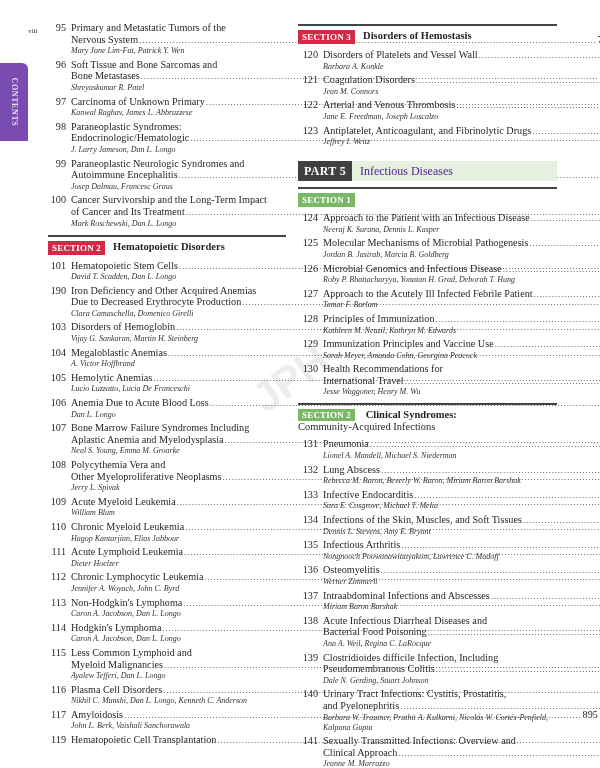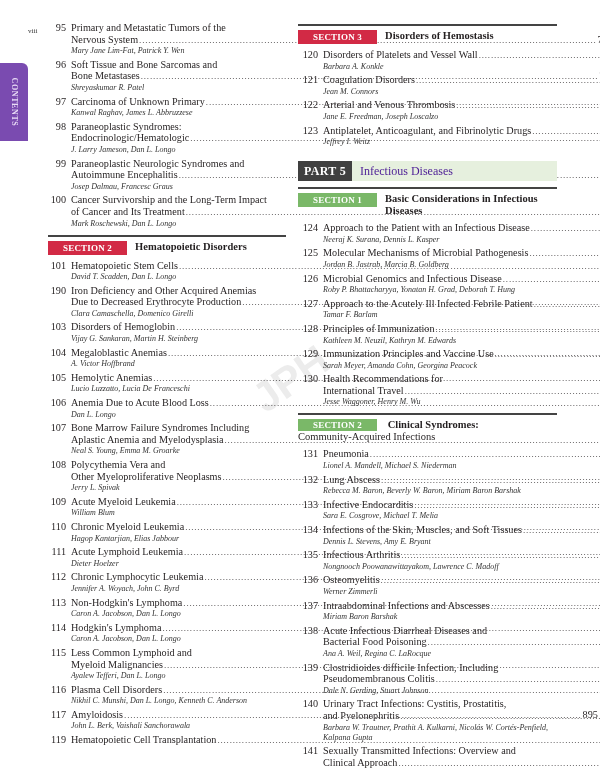--- a/index.html
+++ b/index.html
@@ -35,21 +35,21 @@
   .entry .tline .pg { white-space: nowrap; text-align: center; }
   .entry .authors { font-style: italic; font-size: 8px; line-height: 10px; padding-left: 23px; color: #333; }
   .col-right .entry .num { width: 20px; }
   .col-right .entry .authors { padding-left: 25px; }
 
   .section-head {
     border-top: 2px solid #444; padding-top: 4px; margin: 6px 0 5px 0;
     display: flex; align-items: flex-start; font-size: 10.5px; font-weight: bold; line-height: 12px;
   }
   .sec-label {
-    color: #fff; font-size: 9px; padding: 1px 15px; margin-right: 8px; font-weight: bold; letter-spacing: 0.2px; white-space: nowrap;
+    color: #fff; font-size: 9px; padding: 1px 4px; margin-right: 8px; font-weight: bold; letter-spacing: 0.2px; white-space: nowrap;
   }
   .sec-red { background: #d22a45; }
   .sec-green { background: #7ab868; }
   .sec-wrap2 { display: block; font-size: 10.5px; font-weight: normal; }
 
   .part-band {
     display: flex; align-items: stretch; background: #e6f0de; margin: 14px 0 0 0; height: 20px;
   }
   .part-label {
     background: #404040; color: #fff; font-size: 12px; font-weight: bold; padding: 0 6px; display: flex; align-items: center; letter-spacing: 0.3px;
@@ -463,21 +463,20 @@
       </div>
     </div>
 
   <div class="part-band">
     <span class="part-label">PART 5</span>
     <span class="part-title">Infectious Diseases</span>
   </div>
 
   <div class="section-head">
     <span class="sec-label sec-green">SECTION 1</span>
-    <span>Basic Considerations in Infectious Diseases</span>
   </div>
   <div>
       <div class="entry">
         <div class="line">
           <span class="num">124</span>
           <span class="title">
             <span class="tline">
               <span class="t">Approach to the Patient with an Infectious Disease</span>
               <span class="dots"></span>
             </span>

